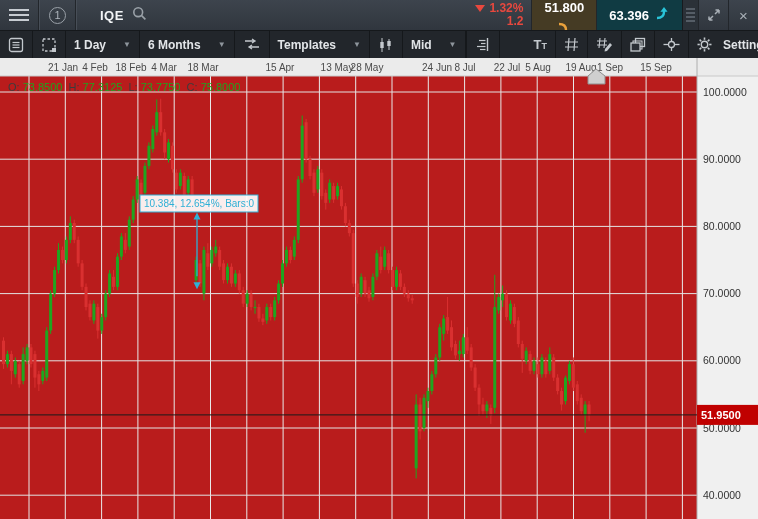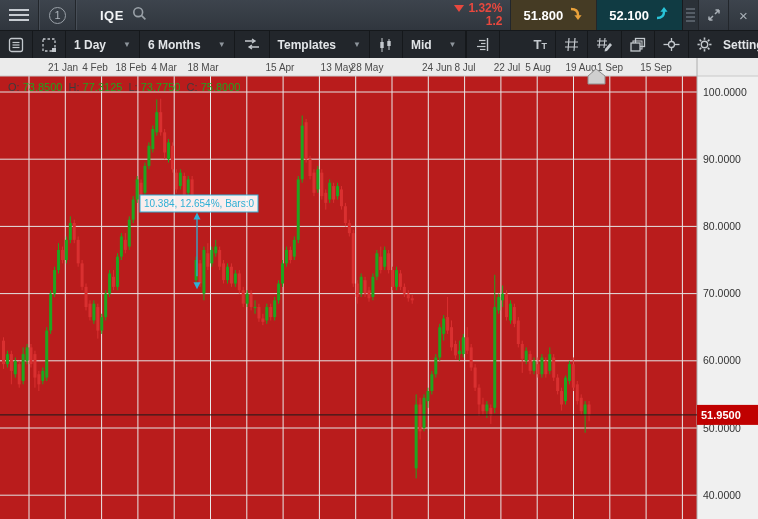--- a/index.html
+++ b/index.html
@@ -20,21 +20,21 @@
   .symbol-wrap{display:flex;align-items:center;gap:8px;padding:0 23px;border-left:1px solid #474e57;}
   .symbol{font-weight:bold;letter-spacing:.5px;color:#f2f4f6;}
   .spacer{flex:1;}
   .chg{display:flex;flex-direction:column;align-items:flex-end;justify-content:center;
        padding:0 8px;color:#e8483e;font-size:12px;font-weight:bold;line-height:13px;}
   .chg .row{display:flex;align-items:center;gap:4px;}
   .tri-down{width:0;height:0;border-left:5px solid transparent;border-right:5px solid transparent;
             border-top:7px solid #e8483e;display:inline-block;}
   .pricebox{display:flex;align-items:center;gap:6px;padding:0 12px;margin:0;border-left:1px solid #22262b;
             font-weight:bold;font-size:13px;color:#fff;cursor:pointer;}
-  .sell{background:#453b24;}
+  .sell{background:#453b24;flex-direction:column;}
   .buy{background:#103b43;}
   .stripes{width:16px;display:flex;flex-direction:column;justify-content:center;gap:2px;padding:0 3px;
            background:#2b3138;border-left:1px solid #171a1e;}
   .stripes i{height:2px;background:#555d66;display:block;}
   .winbtn{width:30px;display:flex;align-items:center;justify-content:center;color:#a9b0b7;
           border-left:1px solid #22262b;cursor:pointer;font-size:15px;}
 
   
   .toolbar{height:28px;flex:0 0 28px;display:flex;align-items:stretch;background:#22262b;
            color:#d6d9dc;font-size:12px;border-top:1px solid #15181b;}
@@ -85,21 +85,21 @@
     <div class="pricebox sell">
       <span>51.800</span>
       <span>
         <svg width="15" height="15" viewBox="0 0 15 15">
             <path d="M2 3 Q9 3 9 9 L9 10" fill="none" stroke="#e9a13b" stroke-width="2.4"></path>
             <path d="M5.4 9.2 L9 14 L12.6 9.2 Z" fill="#e9a13b"></path>
           </svg>
       </span>
     </div>
     <div class="pricebox buy">
-      <span>52.100</span>
+      <span>63.396</span>
       <span>
         <svg width="15" height="15" viewBox="0 0 15 15">
             <path d="M2 12 Q9 12 9 6 L9 5" fill="none" stroke="#29c4d8" stroke-width="2.4"></path>
             <path d="M5.4 5.8 L9 1 L12.6 5.8 Z" fill="#29c4d8"></path>
           </svg>
       </span>
     </div>
     <div class="stripes">
         <i></i>
         <i></i>

